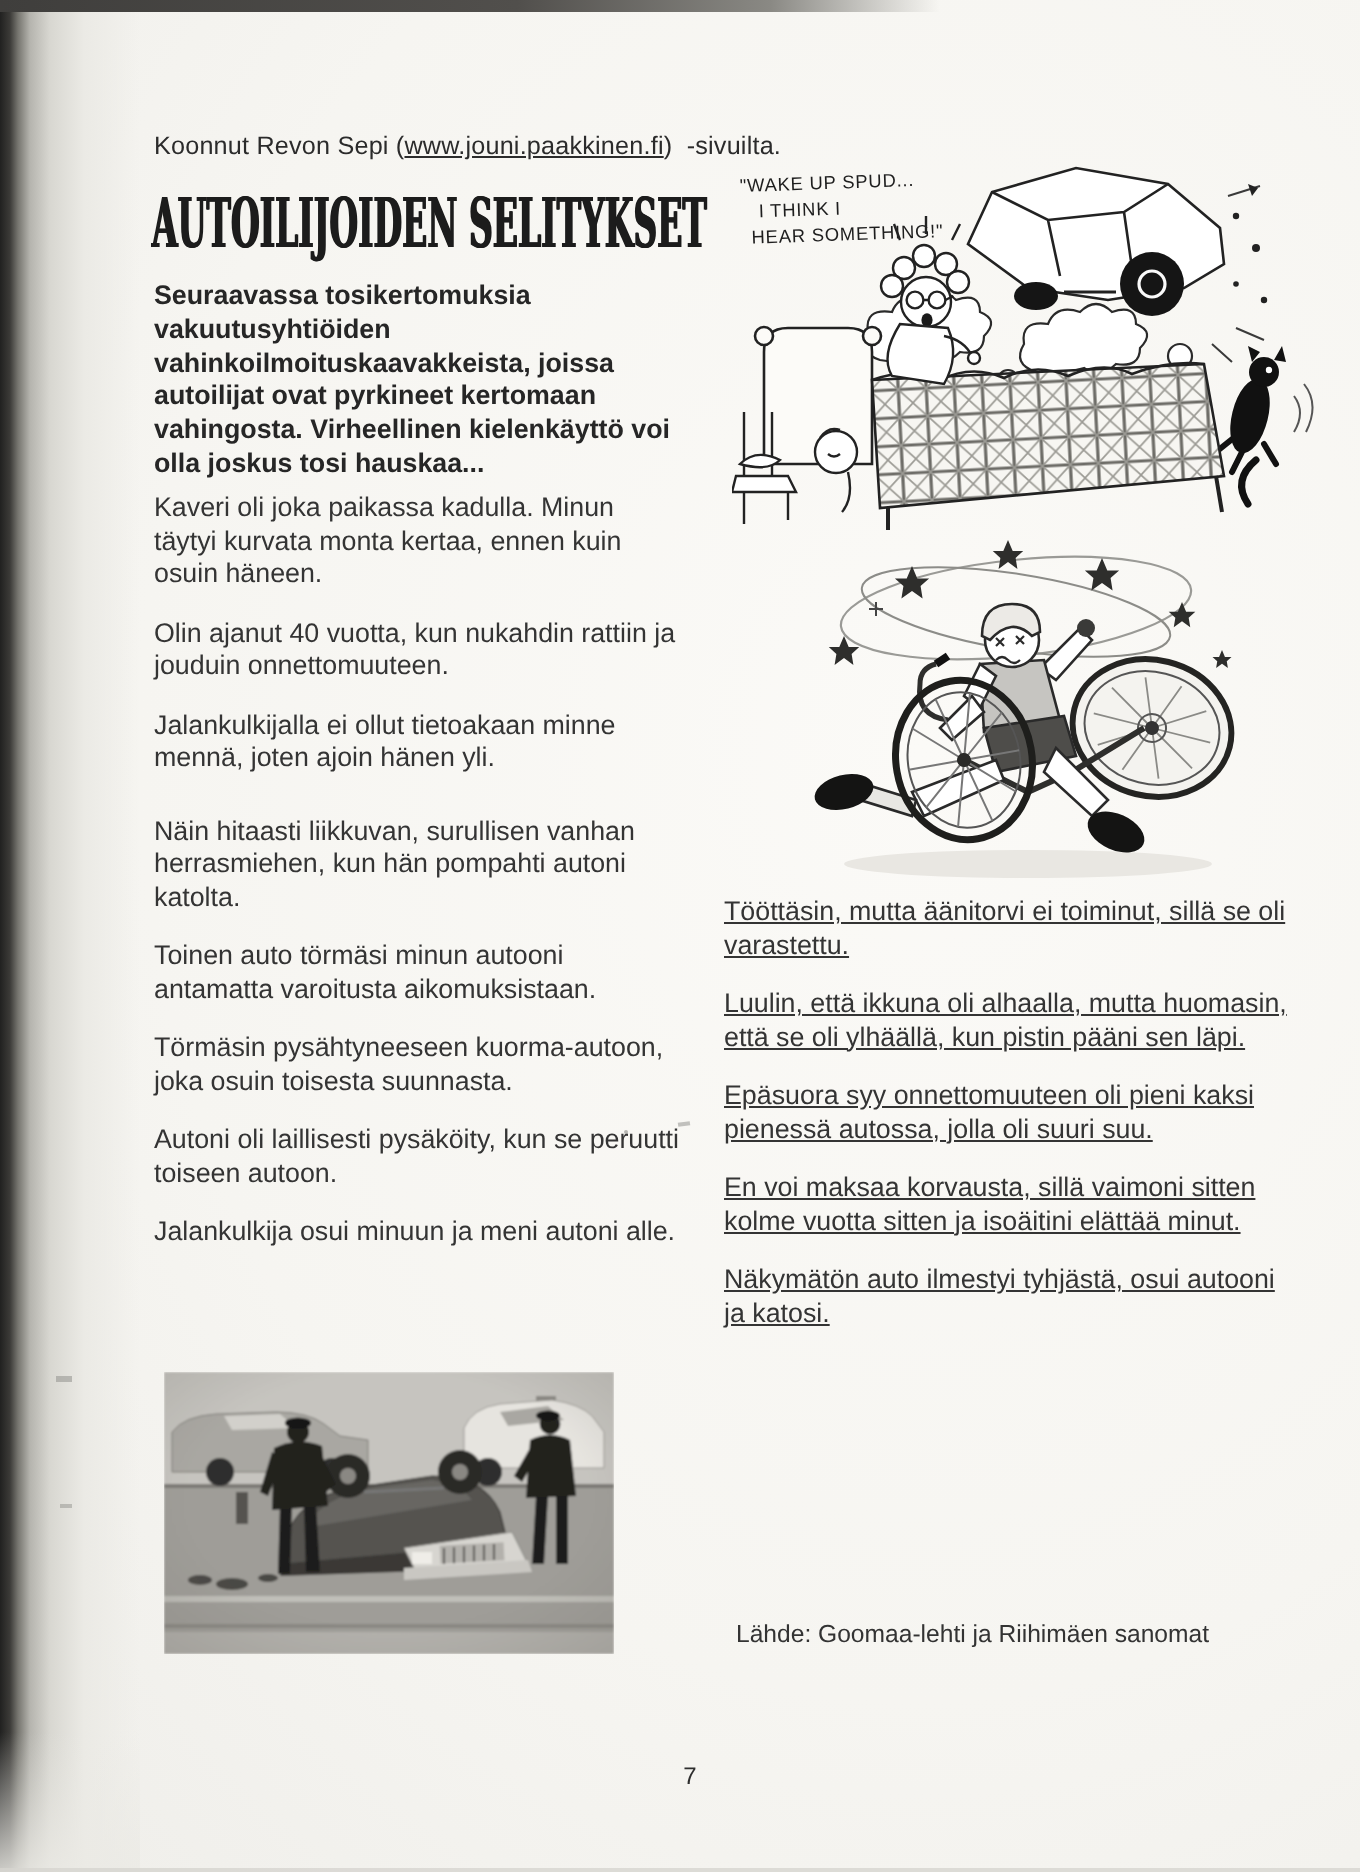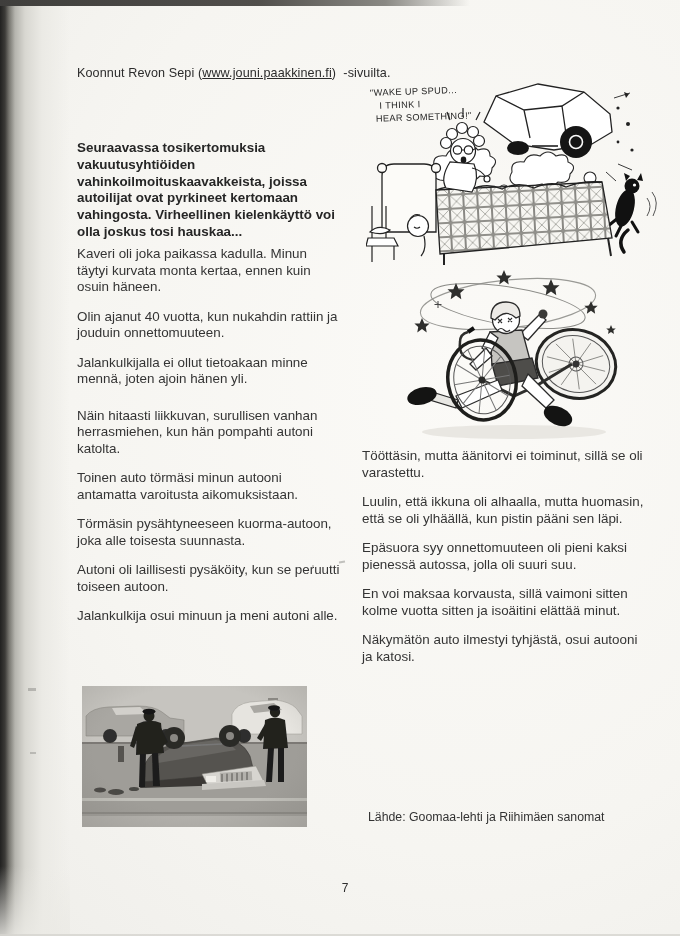--- a/index.html
+++ b/index.html
@@ -35,21 +35,21 @@
     color:#1c1c1c;transform:scale(0.5,1.04);transform-origin:0 50%;
     text-shadow:0.7px 0 0 currentColor,-0.7px 0 0 currentColor;
   }
   .intro{
     position:absolute;left:77px;top:140px;width:268px;margin:0;
     font-weight:700;font-size:13.4px;line-height:16.8px;color:#262626;
   }
   .col{position:absolute;font-size:13.4px;line-height:16.5px;}
   .col p{margin:0 0 13px 0;}
   .col-left{left:77px;top:246px;width:264px;}
-  .col-right{left:362px;top:448px;width:288px;}
+  .col-right{left:362px;top:448px;width:288px;text-decoration:underline;}
   .source{
     position:absolute;left:368px;top:810px;margin:0;font-size:12.3px;color:#333;
   }
   .pagenum{
     position:absolute;left:330px;top:881px;width:30px;text-align:center;font-size:12px;color:#2e2e2e;
   }
   .art{position:absolute;background:#8a8a85;}
   svg{position:absolute;display:block;}
   .cartoon1{left:366px;top:80px;}
   .cartoon2{left:386px;top:264px;}
@@ -60,30 +60,31 @@
 
 <div class="scan">
 
   <div class="spine"></div>
   <div class="spine-fade"></div>
   <div class="top-edge"></div>
   <div class="bottom-edge"></div>
 
   <div class="header"><span>Koonnut Revon Sepi (</span><span class="u">www.jouni.paakkinen.fi</span><span>)  -sivuilta.</span></div>
 
+  <h1 class="title"><span class="title-inner">AUTOILIJOIDEN SELITYKSET</span></h1>
 
   <p class="intro">Seuraavassa tosikertomuksia vakuutusyhtiöiden vahinkoilmoituskaavakkeista, joissa autoilijat ovat pyrkineet kertomaan vahingosta. Virheellinen kielenkäyttö voi olla joskus tosi hauskaa...</p>
 
   <div class="col col-left">
     <p>Kaveri oli joka paikassa kadulla. Minun täytyi kurvata monta kertaa, ennen kuin osuin häneen.</p>
     <p>Olin ajanut 40 vuotta, kun nukahdin rattiin ja jouduin onnettomuuteen.</p>
     <p style="margin-bottom:20px;">Jalankulkijalla ei ollut tietoakaan minne mennä, joten ajoin hänen yli.</p>
     <p>Näin hitaasti liikkuvan, surullisen vanhan herrasmiehen, kun hän pompahti autoni katolta.</p>
     <p>Toinen auto törmäsi minun autooni antamatta varoitusta aikomuksistaan.</p>
-    <p>Törmäsin pysähtyneeseen kuorma-autoon, joka alle toisesta suunnasta.</p>
+    <p>Törmäsin pysähtyneeseen kuorma-autoon, joka osuin toisesta suunnasta.</p>
     <p>Autoni oli laillisesti pysäköity, kun se peruutti toiseen autoon.</p>
     <p>Jalankulkija osui minuun ja meni autoni alle.</p>
   </div>
 
   <svg class="cartoon1" width="292" height="185" viewBox="0 0 292 185">
     <defs>
       <pattern id="plaid" width="14" height="14" patternUnits="userSpaceOnUse" patternTransform="rotate(-3)">
         <rect width="14" height="14" fill="#f7f6f2"></rect>
         <path d="M0,7 h14 M7,0 v14" stroke="#6e6d68" stroke-width="1.6"></path>
         <path d="M0,0 l14,14 M14,0 l-14,14" stroke="#9b9a94" stroke-width="0.8"></path>

